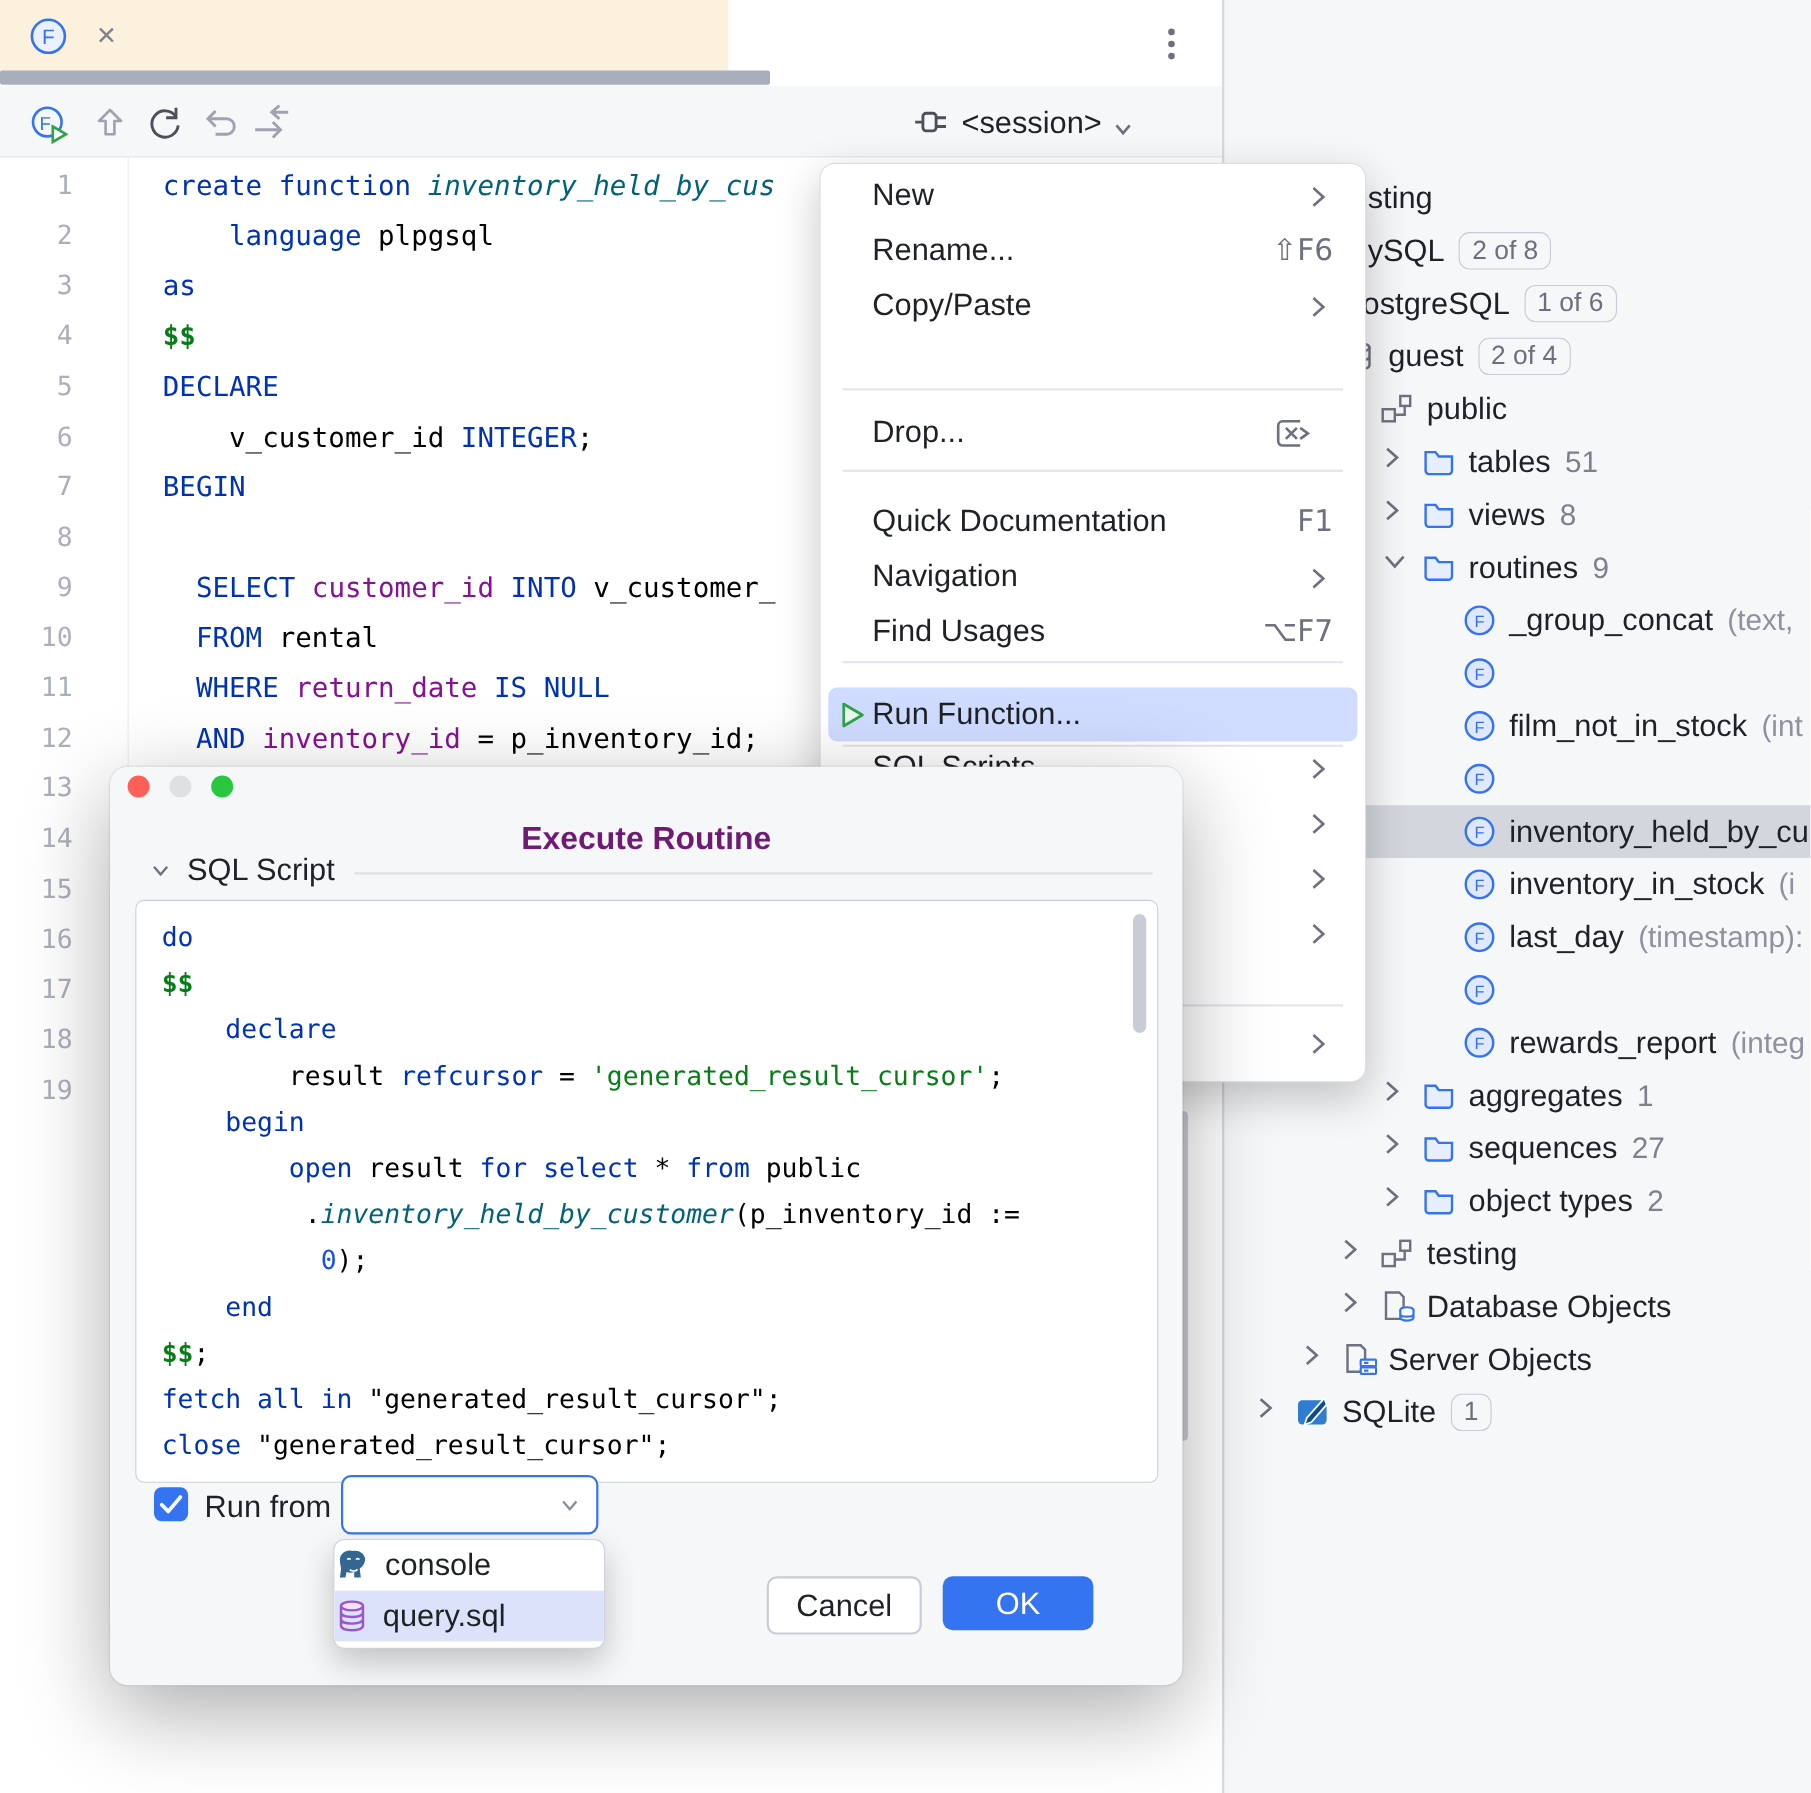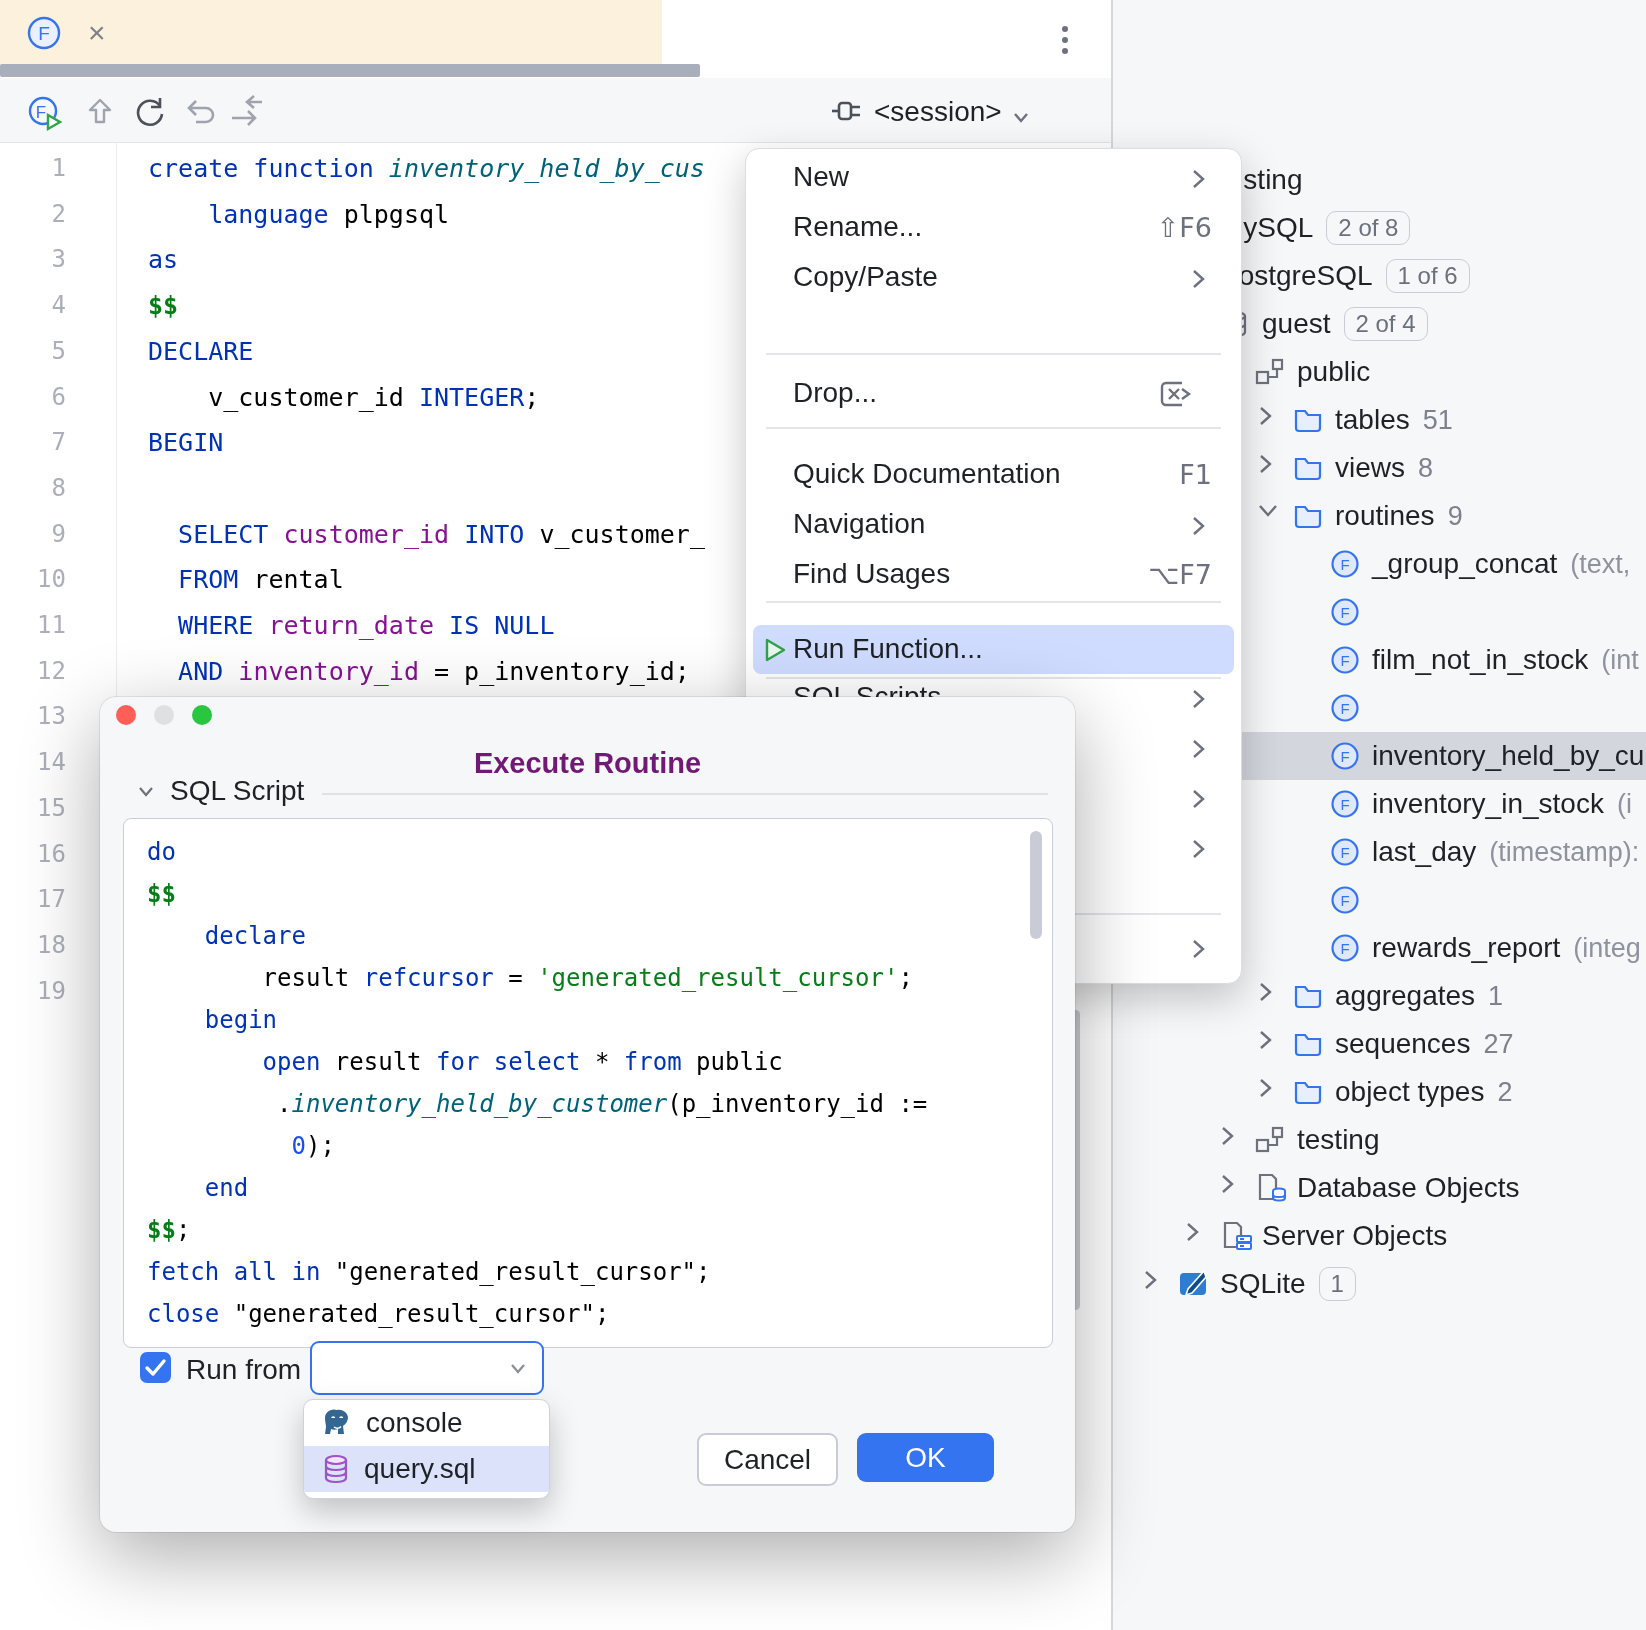--- a/index.html
+++ b/index.html
@@ -70,21 +70,21 @@
                font-size:24px;line-height:42px;white-space:pre;}
   #dlg-scroll{position:absolute;right:10px;top:12px;width:12px;height:108px;border-radius:6px;background:#c9ccd6;}
   #dlg-check{position:absolute;left:40px;top:655px;width:31px;height:31px;background:#3574f0;border-radius:7px;}
   #dlg-runfrom{position:absolute;left:86px;top:657px;font-size:28px;}
   #dlg-combo{position:absolute;left:210px;top:644px;width:230px;height:50px;background:#fff;
              border:2.5px solid #3574f0;border-radius:9px;}
   #dlg-combo .cchev{position:absolute;right:14px;top:15px;width:20px;height:20px;}
   #dlg-popup{position:absolute;left:203px;top:702px;width:245px;height:98px;background:#fff;
              border:1px solid #cfd2d9;border-radius:10px;box-shadow:0 12px 30px rgba(0,0,0,.22);
              overflow:hidden;z-index:30;}
-  .popup-row{position:relative;height:46px;display:flex;align-items:center;gap:13px;padding-left:17px;}
+  .popup-row{position:relative;height:46px;display:flex;align-items:center;gap:13px;padding-left:1px;}
   .popup-row.selected{background:#dbe2fa;}
   .popup-row .ptxt{font-size:28px;}
   .btn{position:absolute;top:736px;height:49px;border-radius:9px;font-size:28px;display:flex;
        align-items:center;justify-content:center;}
   #btn-cancel{left:597px;width:137px;background:#fff;border:2px solid #c9ccd6;color:#1e2126;}
   #btn-ok{left:757px;width:137px;background:#3574f0;color:#fff;}
   .ddl-lbl{font-size:27px;color:#1e2126;position:absolute;top:98px;}
   svg{display:block;}
 </style>
 </head>

